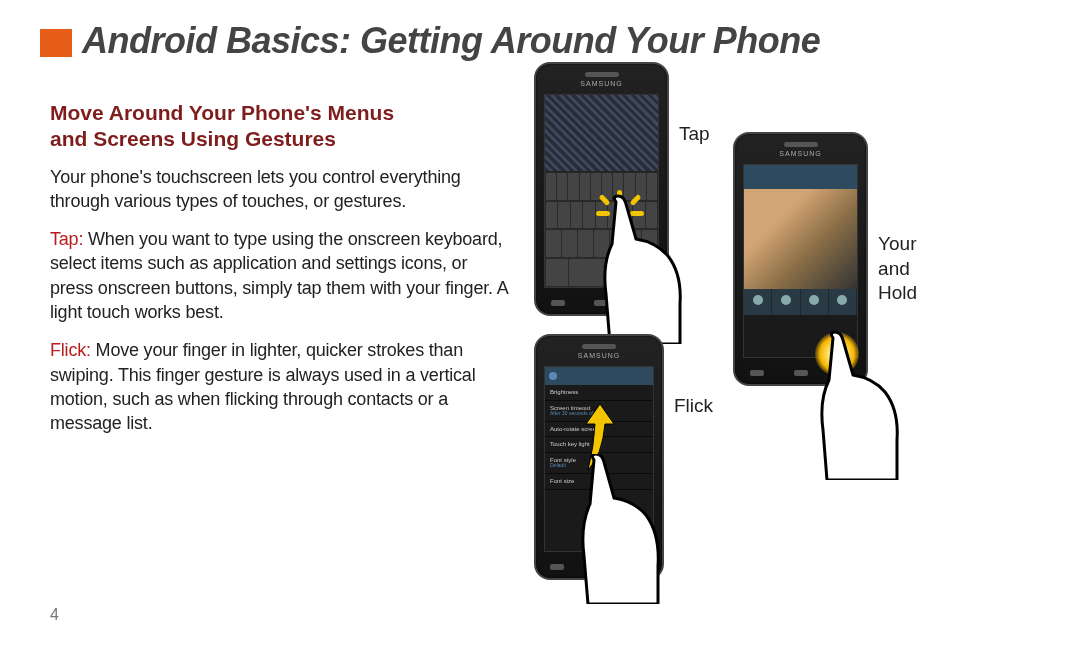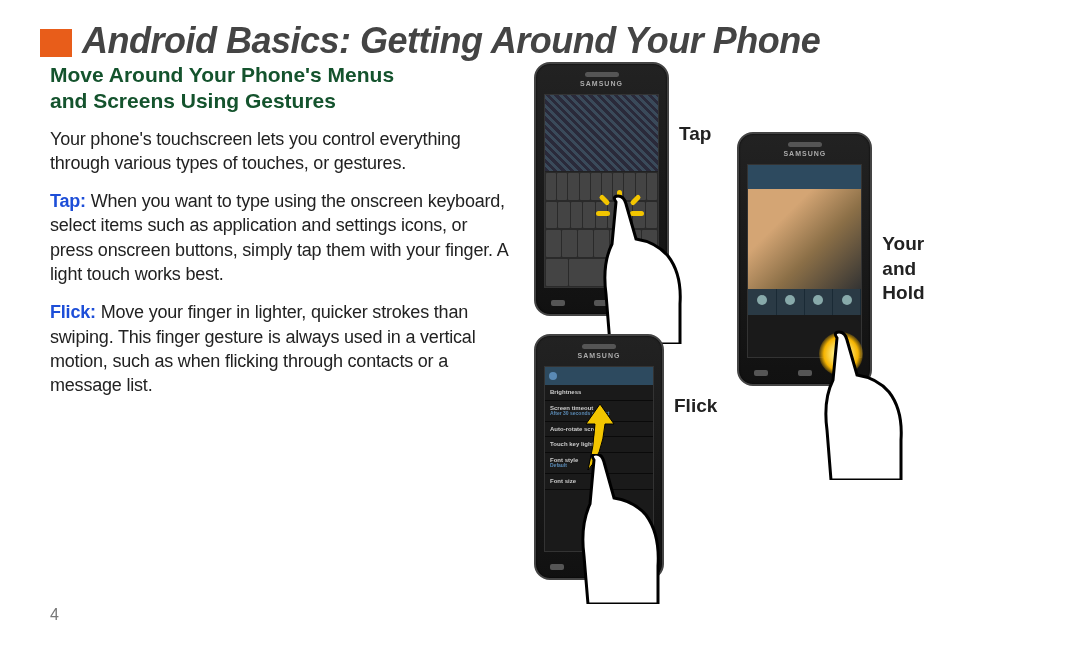--- a/index.html
+++ b/index.html
@@ -47,50 +47,50 @@
     flex: 1;
     position: relative;
     display: flex;
     gap: 20px;
   }
   .subhead {
     font-size: 21px;
     font-weight: bold;
     line-height: 1.25;
     margin-bottom: 12px;
-    color: #14532d;
+    color: #7f1d1d;
+    margin-top: 38px;
   }
   .body-text {
     font-size: 18px;
     line-height: 1.35;
     margin-bottom: 14px;
     color: #222;
     letter-spacing: -0.2px;
   }
   .body-text .term {
-    font-weight: bold;
-    color: #1d4ed8;
+    font-weight: normal;
+    color: #b91c1c;
   }
   .page-num {
     position: absolute;
     bottom: 24px;
     left: 50px;
     font-size: 16px;
     color: #777;
   }
   .phones-left, .phones-right {
     display: flex;
     flex-direction: column;
     position: relative;
   }
   .phone-block {
     position: relative;
     display: flex;
     align-items: flex-start;
-    font-weight: bold;
   }
   .phone {
     width: 135px;
     height: 254px;
     background: linear-gradient(#222,#111);
     border-radius: 16px;
     border: 2px solid #444;
     position: relative;
     box-shadow: inset 0 0 2px #000;
   }

